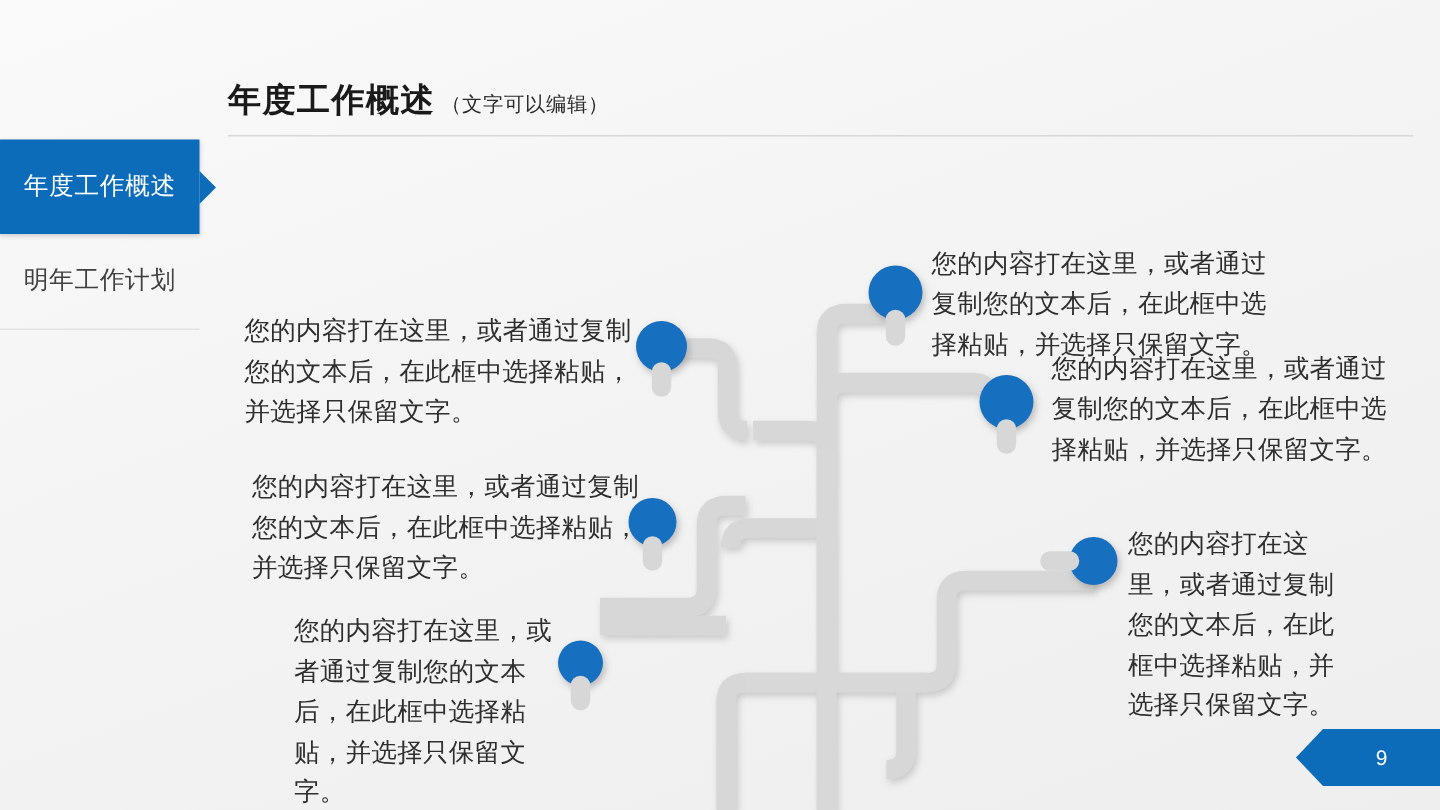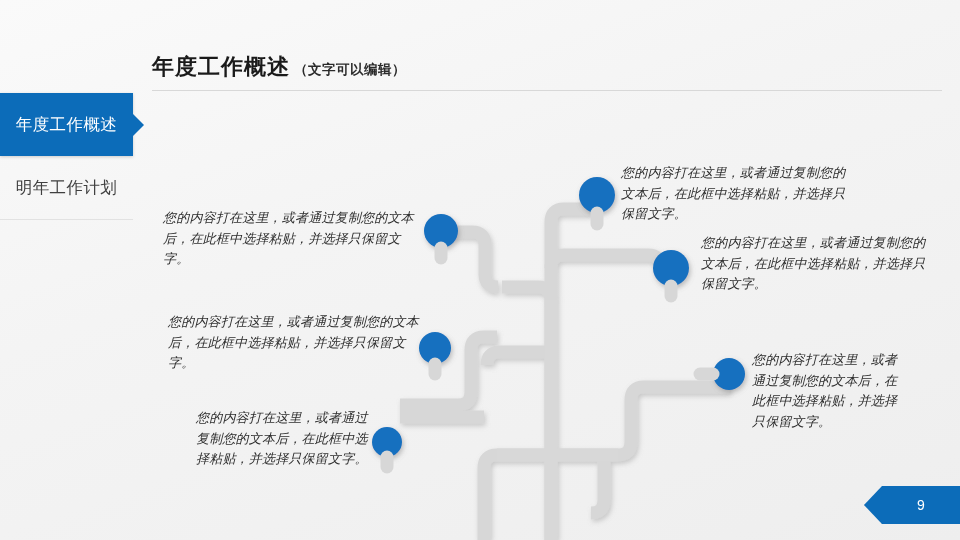--- a/index.html
+++ b/index.html
@@ -72,43 +72,41 @@
     font-size: 22px;
     font-weight: bold;
     color: #1a1a1a;
     letter-spacing: 1px;
   }
   .title-sub {
     font-size: 13.5px;
     color: #2b2b2b;
     margin-left: 4px;
     letter-spacing: 0.5px;
-    font-weight: bold;
   }
   .title-rule {
     height: 1px;
     background: #d8d8d8;
     width: 790px;
   }
 
   
   #tree {
     position: absolute;
     left: 0; top: 0;
     width: 960px; height: 540px;
   }
 
   
   .tb {
     position: absolute;
-    font-size: 13px;
+    font-size: 17px;
     line-height: 1.58;
     color: #2e2e2e;
     letter-spacing: 0.2px;
-    font-style: italic;
   }
   .tb-1 { left: 163px; top: 208px; width: 262px; text-align: left; }
   .tb-2 { left: 621px; top: 163px; width: 230px; text-align: left; }
   .tb-3 { left: 701px; top: 233px; width: 230px; text-align: left; }
   .tb-4 { left: 168px; top: 312px; width: 258px; text-align: left; }
   .tb-5 { left: 196px; top: 408px; width: 180px; text-align: left; }
   .tb-6 { left: 752px; top: 350px; width: 150px; text-align: left; }
 
   
   .page-badge {

